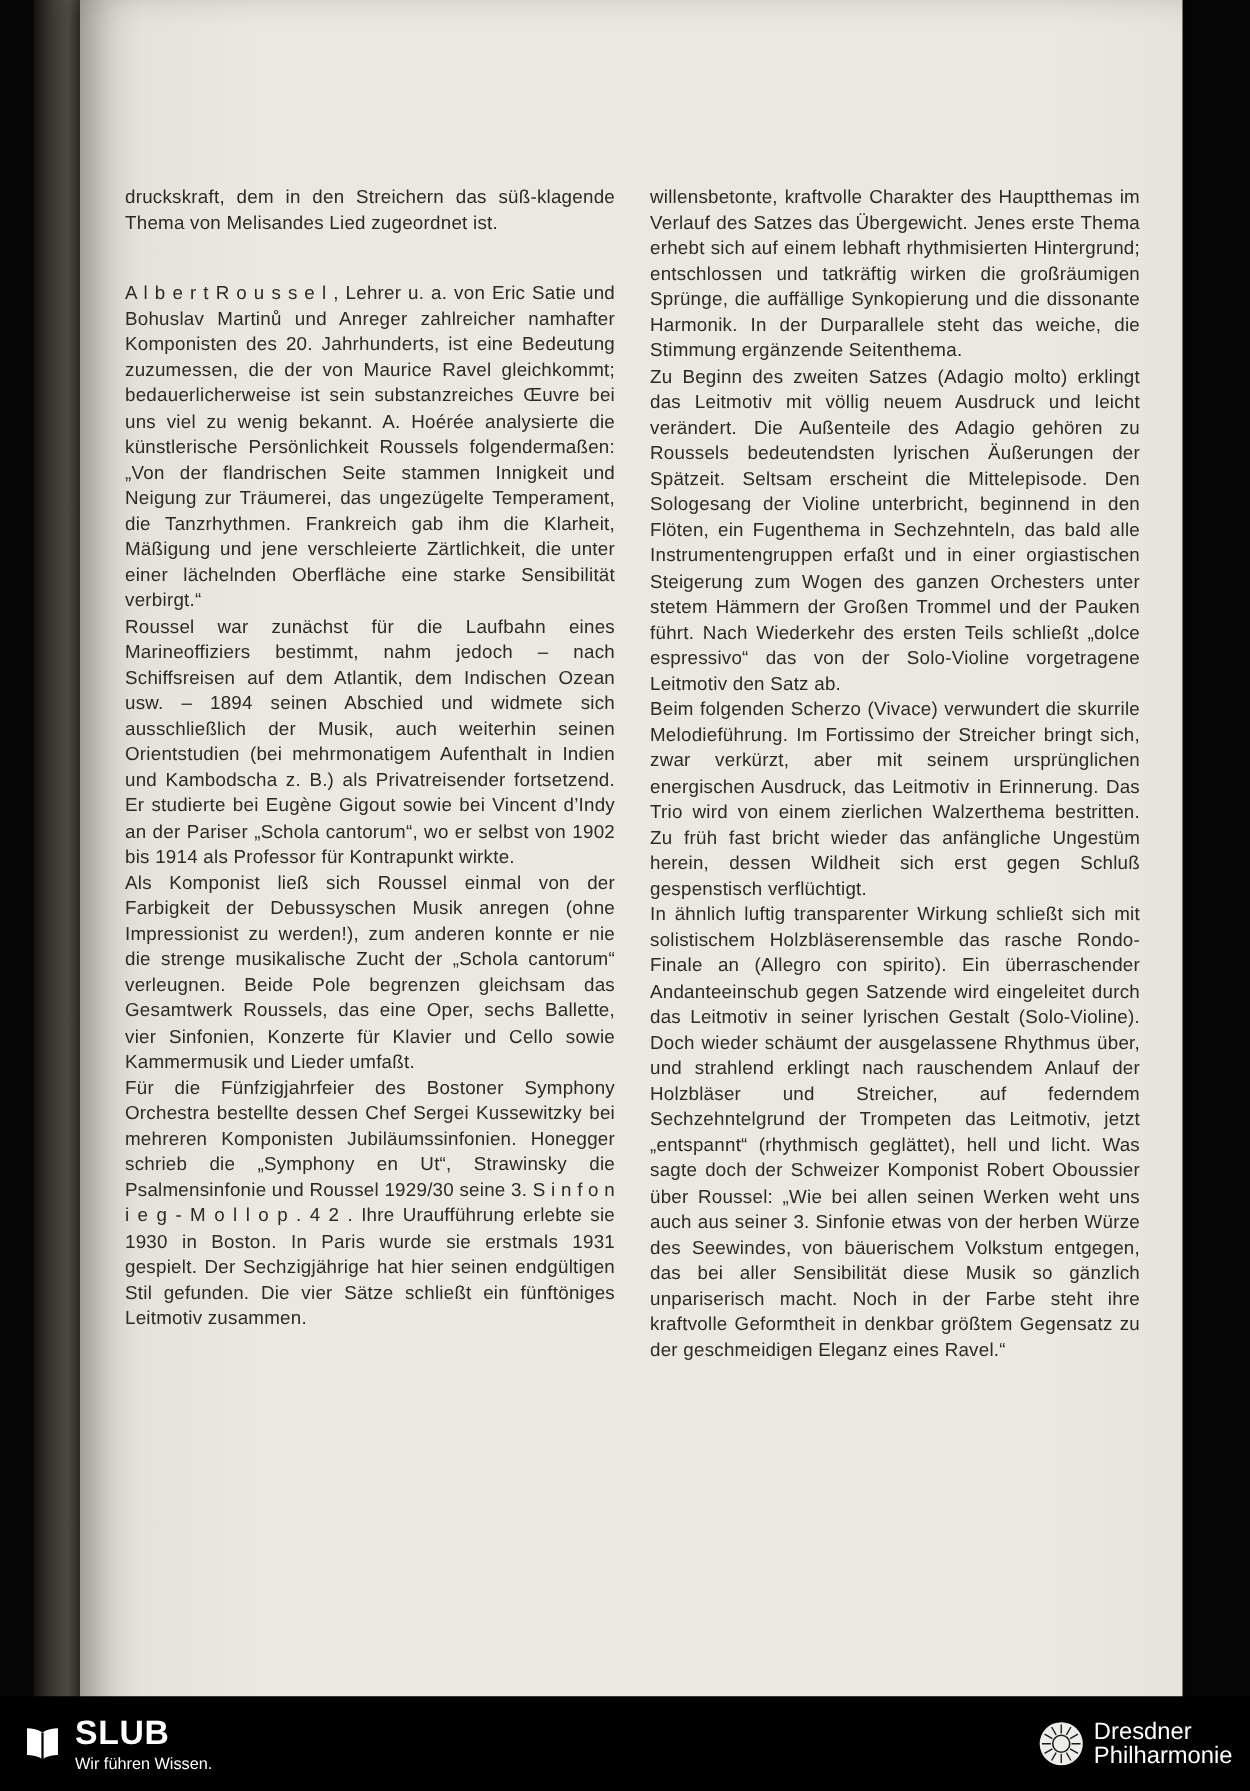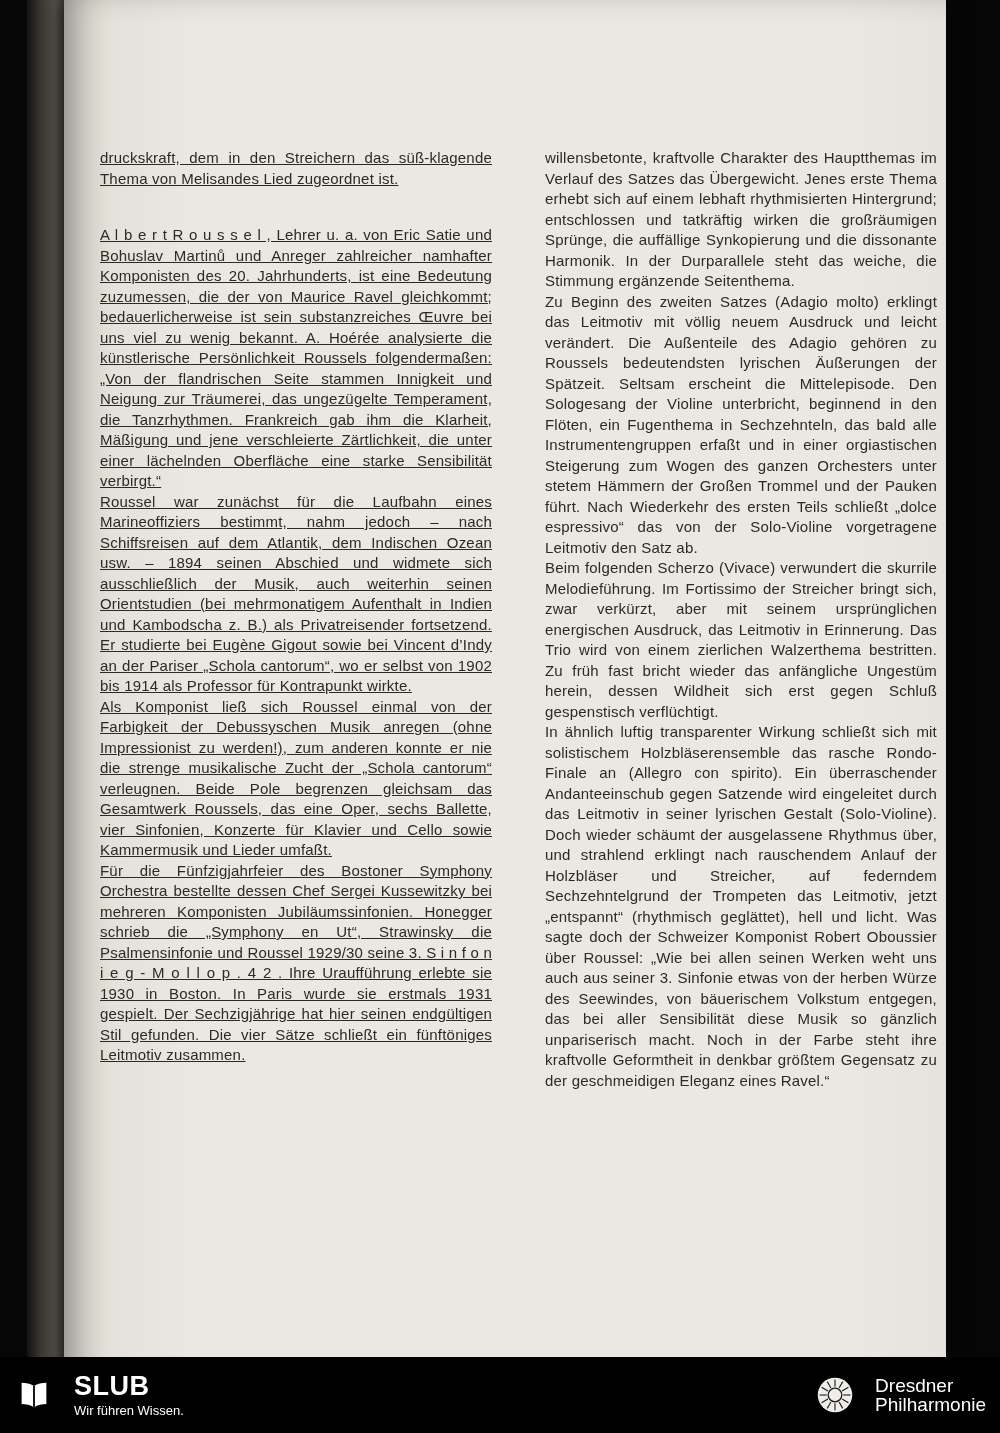--- a/index.html
+++ b/index.html
@@ -35,22 +35,22 @@
   }
   .col {
     position: absolute;
     top: 148px;
     width: 392px;
     color: #2b2a26;
     font-size: 15px;
     line-height: 20.5px;
     letter-spacing: 0.2px;
   }
-  .col-left  { left: 36px; text-decoration: underline; }
-  .col-right { left: 481px; }
+  .col-left  { left: 36px; }
+  .col-right { left: 456px; }
   .para {
     margin: 0;
     text-align: justify;
     hyphens: auto;
   }
   .para.section-gap { margin-top: 36px; }
   
   .footer {
     position: absolute;
     left: 0;
@@ -62,21 +62,21 @@
     display: flex;
     align-items: center;
     justify-content: space-between;
     padding: 0 14px;
     box-sizing: border-box;
     color: #ffffff;
   }
   .brand {
     display: flex;
     align-items: center;
-    gap: 20px;
+    gap: 6px;
   }
   .brand .icon-wrap {
     width: 40px;
     height: 40px;
     display: flex;
     align-items: center;
     justify-content: center;
     flex: 0 0 auto;
   }
   .slub-text .title {

